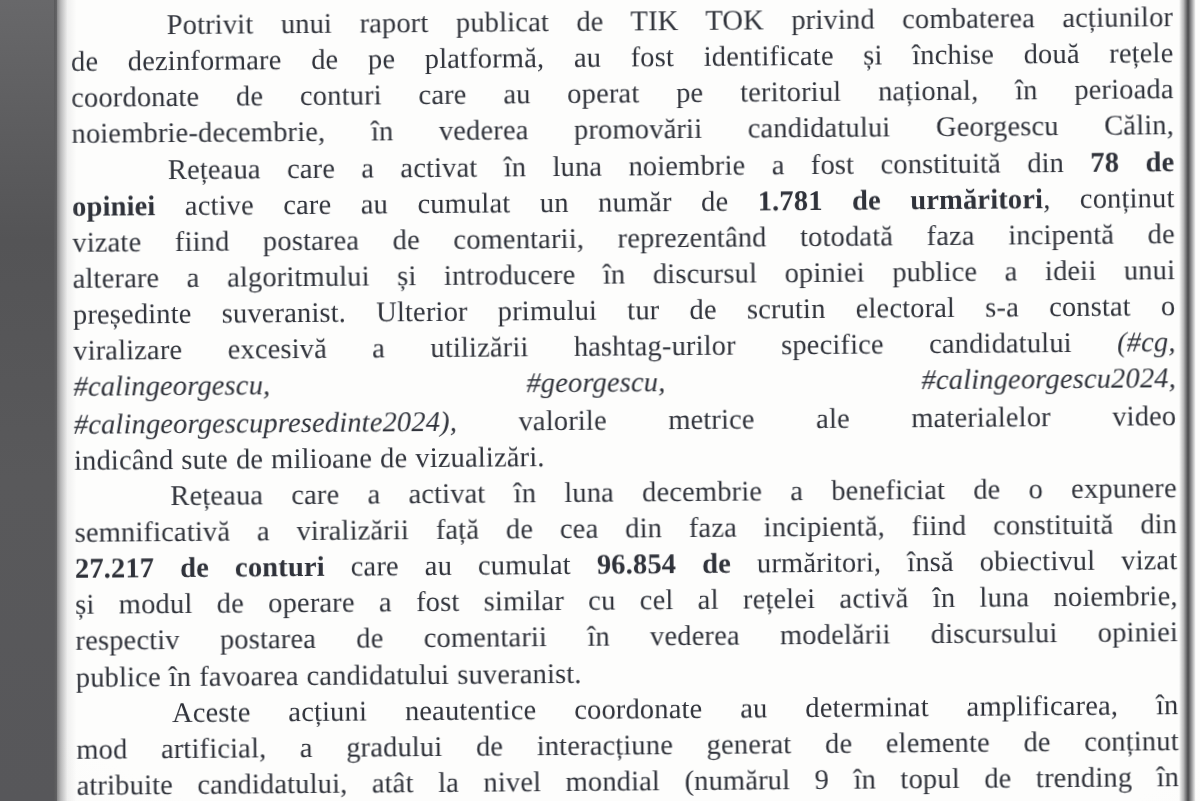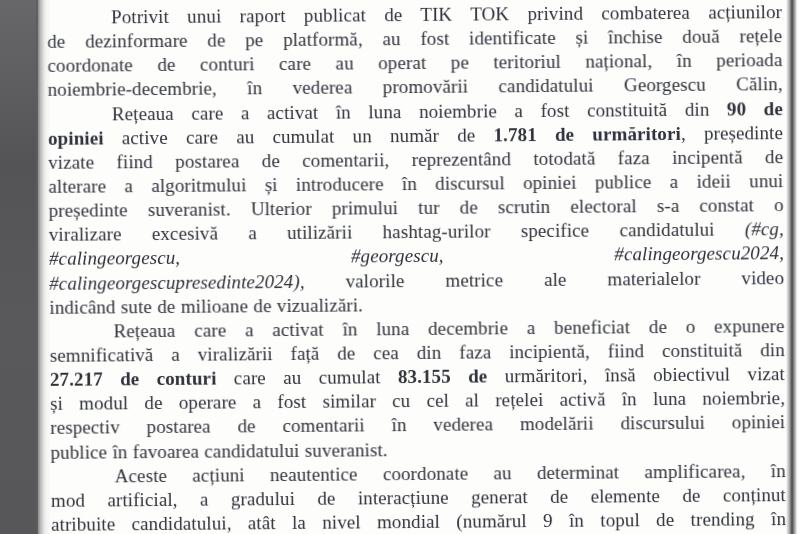--- a/index.html
+++ b/index.html
@@ -57,34 +57,34 @@
 
 <div class="page">
   <div class="text-block" style="color: rgb(47, 50, 58);">
       <div>
         <div class="line indent"><span class="normal">Potrivit unui raport publicat de TIK TOK privind combaterea acțiunilor</span></div>
         <div class="line"><span class="normal">de dezinformare de pe platformă, au fost identificate și închise două rețele</span></div>
         <div class="line"><span class="normal">coordonate de conturi care au operat pe teritoriul național, în perioada</span></div>
         <div class="line"><span class="normal">noiembrie-decembrie, în vederea promovării candidatului Georgescu Călin,</span></div>
       </div>
       <div>
-        <div class="line indent"><span class="normal">Rețeaua care a activat în luna noiembrie a fost constituită din </span><span class="bold">90 de</span></div>
-        <div class="line"><span class="bold">opiniei</span><span class="normal"> active care au cumulat un număr de </span><span class="bold">1.781 de urmăritori</span><span class="normal">, președinte</span></div>
+        <div class="line indent"><span class="normal">Rețeaua care a activat în luna noiembrie a fost constituită din </span><span class="bold">78 de</span></div>
+        <div class="line"><span class="bold">opiniei</span><span class="normal"> active care au cumulat un număr de </span><span class="bold">1.781 de urmăritori</span><span class="normal">, conținut</span></div>
         <div class="line"><span class="normal">vizate fiind postarea de comentarii, reprezentând totodată faza incipentă de</span></div>
         <div class="line"><span class="normal">alterare a algoritmului și introducere în discursul opiniei publice a ideii unui</span></div>
         <div class="line"><span class="normal">președinte suveranist. Ulterior primului tur de scrutin electoral s-a constat o</span></div>
         <div class="line"><span class="normal">viralizare excesivă a utilizării hashtag-urilor specifice candidatului </span><span class="italic">(#cg,</span></div>
         <div class="line"><span class="italic">#calingeorgescu, #georgescu, #calingeorgescu2024,</span></div>
         <div class="line"><span class="italic">#calingeorgescupresedinte2024),</span><span class="normal"> valorile metrice ale materialelor video</span></div>
         <div class="line last"><span class="normal">indicând sute de milioane de vizualizări.</span></div>
       </div>
       <div>
         <div class="line indent"><span class="normal">Rețeaua care a activat în luna decembrie a beneficiat de o expunere</span></div>
         <div class="line"><span class="normal">semnificativă a viralizării față de cea din faza incipientă, fiind constituită din</span></div>
-        <div class="line"><span class="bold">27.217 de conturi</span><span class="normal"> care au cumulat </span><span class="bold">83.155 de</span><span class="normal"> urmăritori, însă obiectivul vizat</span></div>
+        <div class="line"><span class="bold">27.217 de conturi</span><span class="normal"> care au cumulat </span><span class="bold">96.854 de</span><span class="normal"> urmăritori, însă obiectivul vizat</span></div>
         <div class="line"><span class="normal">și modul de operare a fost similar cu cel al rețelei activă în luna noiembrie,</span></div>
         <div class="line"><span class="normal">respectiv postarea de comentarii în vederea modelării discursului opiniei</span></div>
         <div class="line last"><span class="normal">publice în favoarea candidatului suveranist.</span></div>
       </div>
       <div>
         <div class="line indent"><span class="normal">Aceste acțiuni neautentice coordonate au determinat amplificarea, în</span></div>
         <div class="line"><span class="normal">mod artificial, a gradului de interacțiune generat de elemente de conținut</span></div>
         <div class="line"><span class="normal">atribuite candidatului, atât la nivel mondial (numărul 9 în topul de trending în</span></div>
       </div>
     </div>

